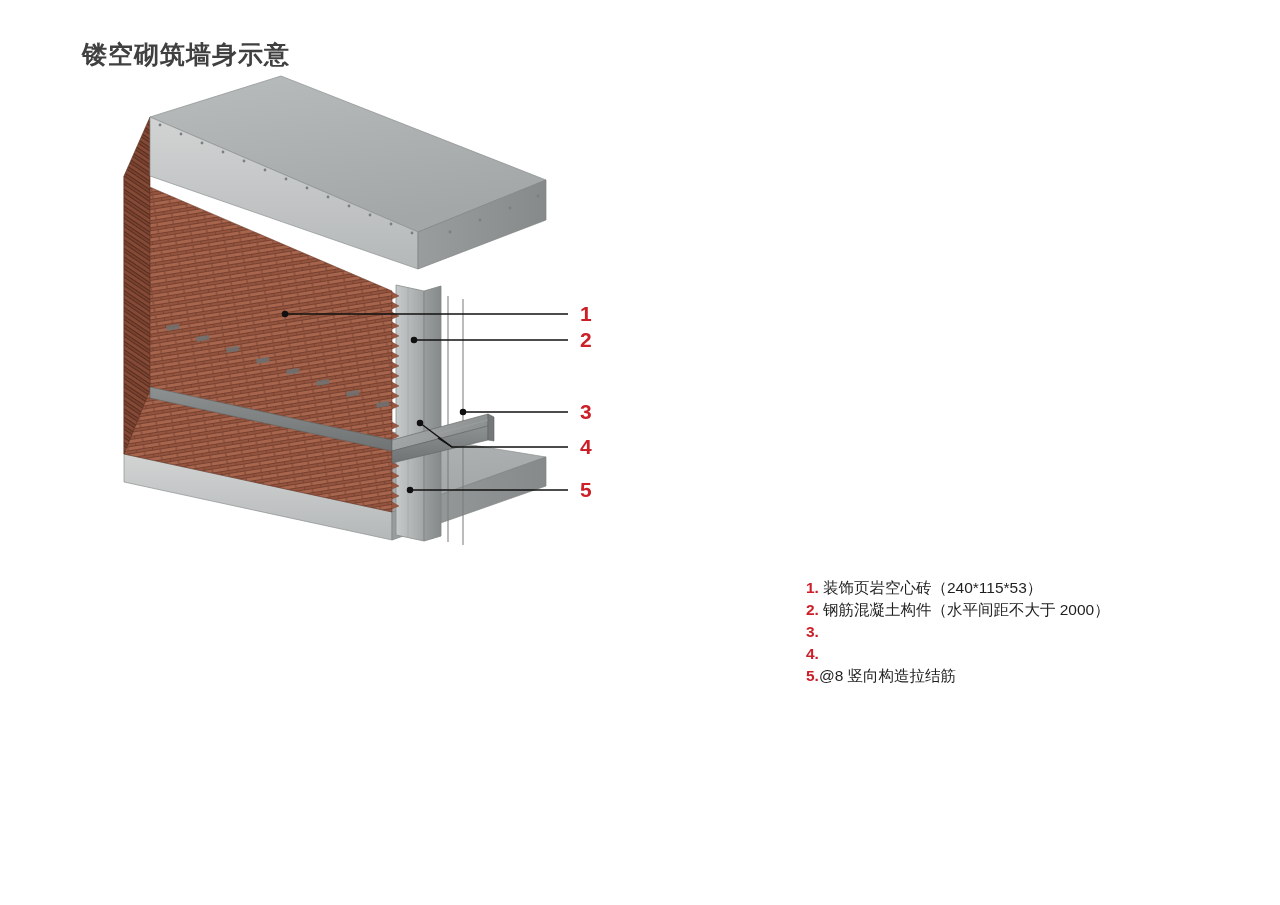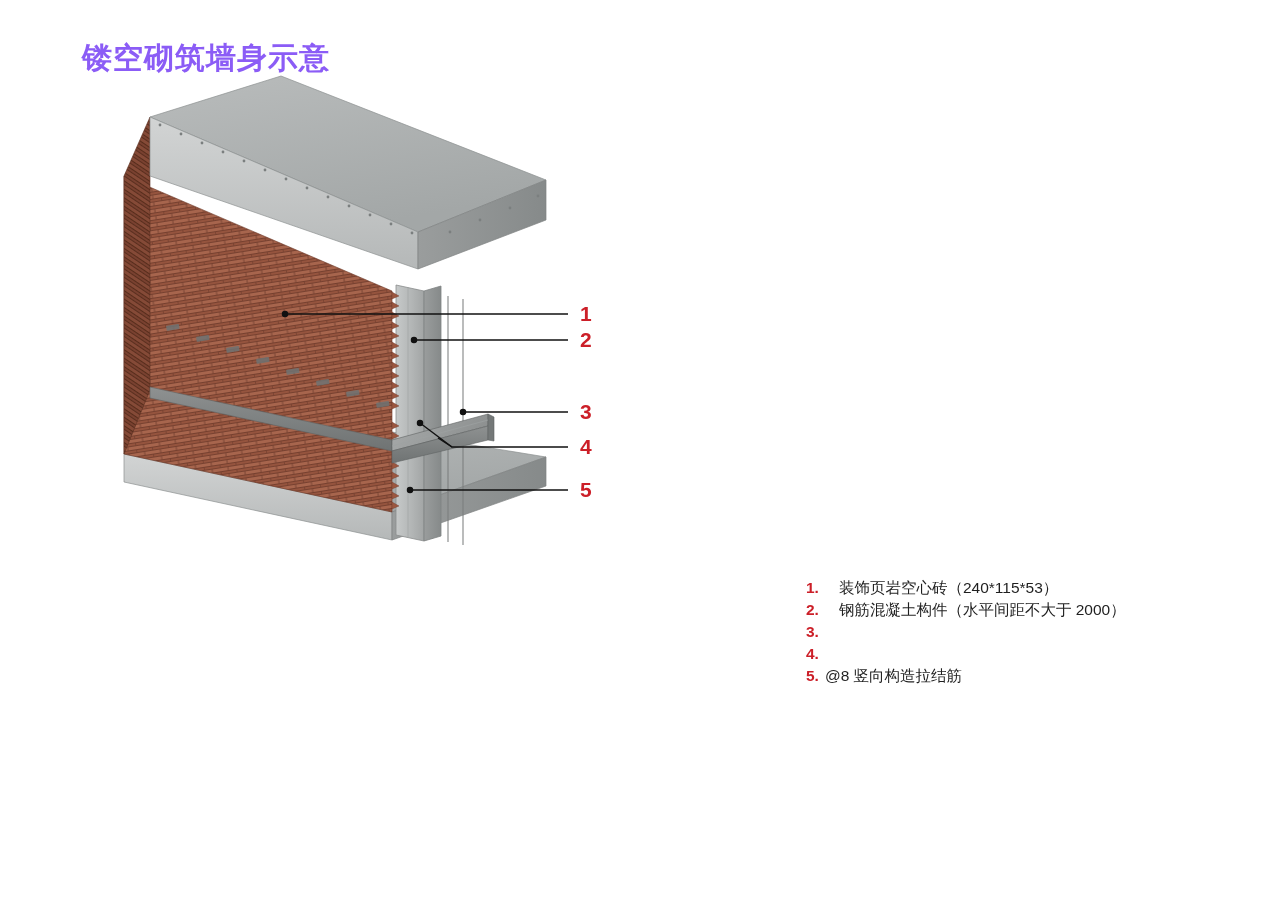--- a/index.html
+++ b/index.html
@@ -15,24 +15,24 @@
     overflow: hidden;
     font-family: "Liberation Sans", "DejaVu Sans", sans-serif;
     color: #1a1a1a;
   }
 
   
   #page-title {
     position: absolute;
     left: 82px;
     top: 38px;
-    font-size: 30px;
+    font-size: 25px;
     font-weight: bold;
     letter-spacing: 1px;
-    color: #8b5cf6;
+    color: #404040;
     white-space: nowrap;
   }
 
   
   #figure {
     position: absolute;
     left: 0;
     top: 0;
     width: 660px;
     height: 620px;
@@ -68,22 +68,22 @@
     color: #cc1f28;
     font-weight: bold;
     font-size: 15.5px;
     flex: 0 0 auto;
   }
   .legend-text {
     color: #1f1f1f;
     font-size: 15.5px;
     flex: 0 0 auto;
   }
-  .legend-row.tight .legend-text { margin-left: 6px; }
-  .legend-row.gap .legend-text { margin-left: 20px; }
+  .legend-row.tight .legend-text { margin-left: 0px; }
+  .legend-row.gap .legend-text { margin-left: 4px; }
 </style>
 </head>
 <body>
 
 <div id="page-title">镂空砌筑墙身示意</div>
 
 <div id="figure">
   <svg width="660" height="620" viewBox="0 0 660 620" xmlns="http://www.w3.org/2000/svg">
     <defs>
 

